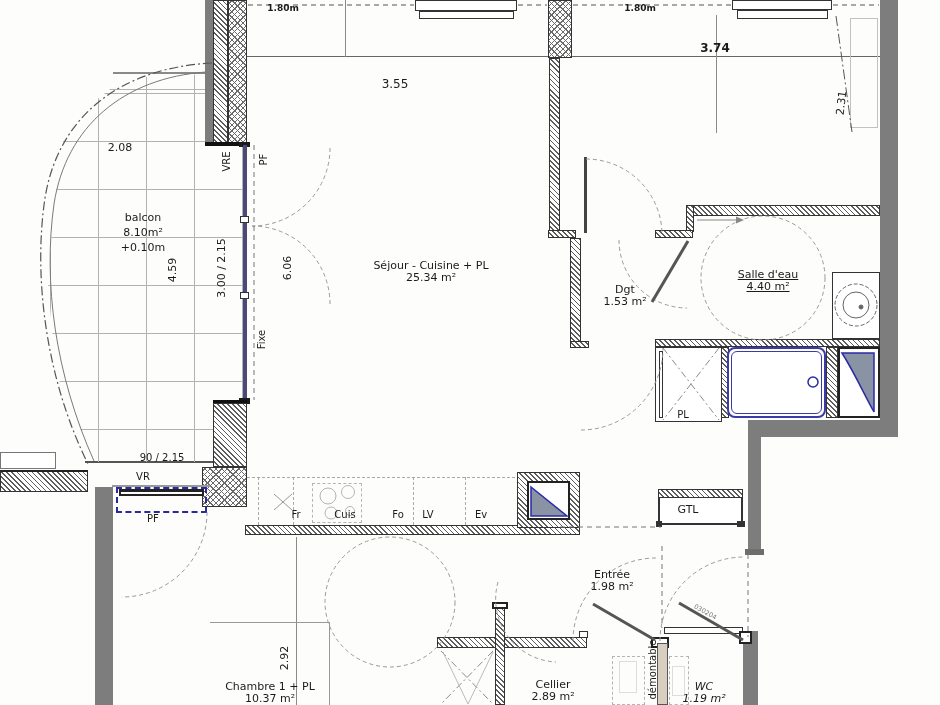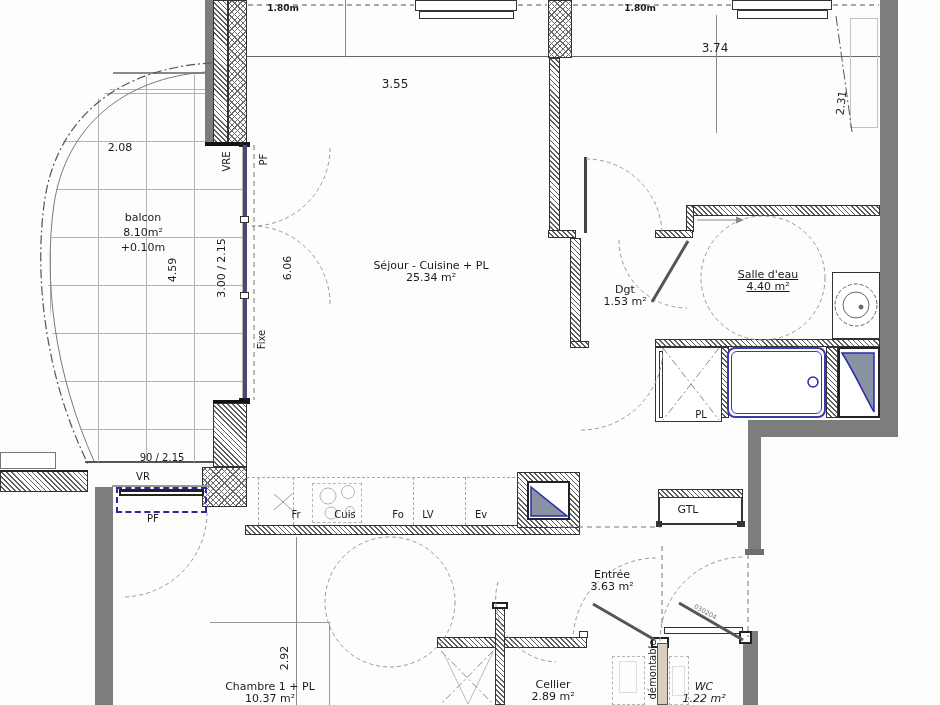--- a/index.html
+++ b/index.html
@@ -214,45 +214,45 @@
   <div class="lb roomlb" style="left:545px;top:284px;width:160px;">
     <div>Dgt</div>
     <div>1.53 m²</div>
   </div>
   <div class="lb roomlb" style="left:688px;top:269px;width:160px;text-decoration:underline;">
     <div>Salle d'eau</div>
     <div>4.40 m²</div>
   </div>
   <div class="lb roomlb" style="left:532px;top:569px;width:160px;">
     <div>Entrée</div>
-    <div>3.63 m²</div>
+    <div>1.98 m²</div>
   </div>
   <div class="lb roomlb" style="left:473px;top:679px;width:160px;">
     <div>Cellier</div>
     <div>2.89 m²</div>
   </div>
   <div class="lb roomlb" style="left:624px;top:681px;width:160px;font-style:italic;">
     <div>WC</div>
-    <div>1.22 m²</div>
+    <div>1.19 m²</div>
   </div>
   <div class="lb roomlb" style="left:190px;top:681px;width:160px;">
     <div>Chambre 1 + PL</div>
     <div>10.37 m²</div>
   </div>
 
   <div class="lb sm" style="left:258px;top:3px;width:50px;font-weight:bold;font-size:9px;">1.80m</div>
   <div class="lb sm" style="left:615px;top:3px;width:50px;font-weight:bold;font-size:9px;">1.80m</div>
   <div class="lb" style="left:370px;top:42px;width:50px;font-size:12px;margin-top:36px;">3.55</div>
-  <div class="lb" style="left:690px;top:42px;width:50px;font-size:12px;">3.74</div>
+  <div class="lb" style="left:690px;top:42px;width:50px;font-size:12px;font-weight:bold;">3.74</div>
   <div class="lb" style="left:95px;top:142px;width:50px;">2.08</div>
   <div class="lb sm" style="left:127px;top:452px;width:70px;">90 / 2.15</div>
   <div class="lb sm" style="left:130px;top:471px;width:26px;">VR</div>
   <div class="lb sm" style="left:140px;top:513px;width:26px;">PF</div>
   <div class="lb sm" style="left:668px;top:504px;width:40px;font-size:11px;">GTL</div>
-  <div class="lb sm" style="left:688px;top:409px;width:26px;">PL</div>
+  <div class="lb sm" style="left:670px;top:409px;width:26px;">PL</div>
   <div class="lb sm" style="left:283px;top:509px;width:26px;">Fr</div>
   <div class="lb sm" style="left:330px;top:509px;width:30px;">Cuis</div>
   <div class="lb sm" style="left:385px;top:509px;width:26px;">Fo</div>
   <div class="lb sm" style="left:415px;top:509px;width:26px;">LV</div>
   <div class="lb sm" style="left:468px;top:509px;width:26px;">Ev</div>
   <div class="lb xs" style="left:685px;top:609px;width:40px;transform:rotate(29deg);">030204</div>
 
   <div class="lb sm vt" style="left:206px;top:156px;width:40px;">VRE</div>
   <div class="lb sm vt" style="left:243px;top:154px;width:40px;">PF</div>
   <div class="lb vt" style="left:143px;top:264px;width:60px;">4.59</div>

